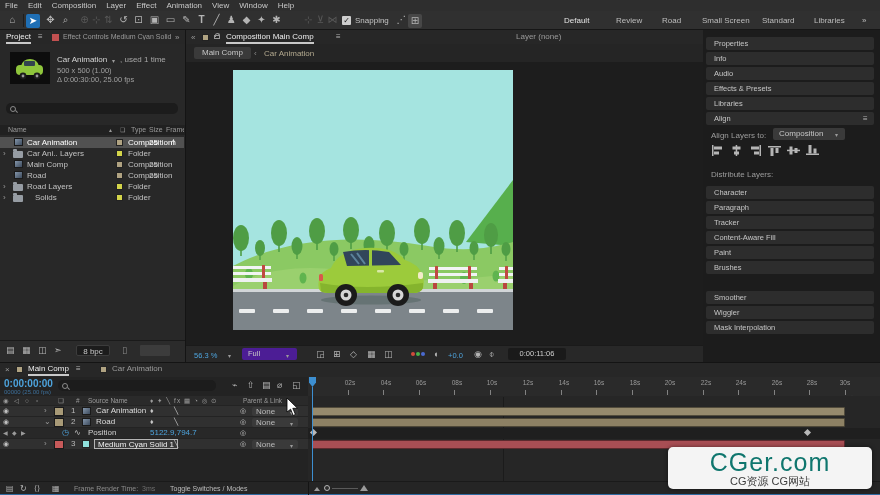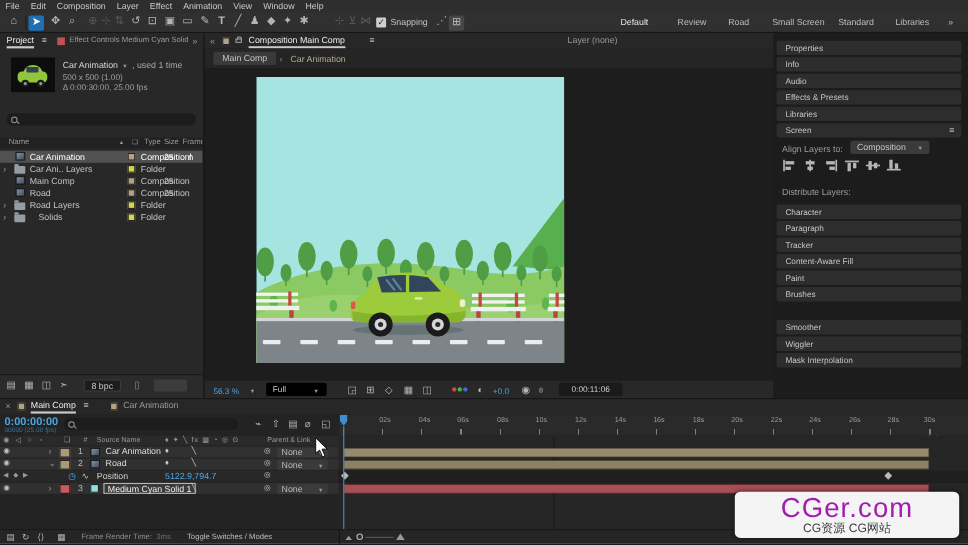--- a/index.html
+++ b/index.html
@@ -309,21 +309,21 @@
             <circle cx="79" cy="57" r="2.3" fill="#2a2a2a"></circle>
           <rect x="99" y="34" width="5" height="7" rx="2" fill="#f2ecc9"></rect>
           <rect x="0" y="36" width="4" height="7" rx="1.5" fill="#d8584a"></rect>
         </g>
       </svg>
     </div>
 
     <div class="a" style="left:0;top:315px;width:518px;height:17px;background:#282828;border-top:1px solid #1a1a1a;font-size:7.5px">
       <span class="a blue" style="left:8px;top:5px">56.3 %</span>
       <span class="a caret" style="left:42px;top:6px">▾</span>
-      <span class="a" style="left:56px;top:2px;width:55px;height:12px;background:#000000;border-radius:2px;line-height:12px;padding-left:6px">Full</span>
+      <span class="a" style="left:56px;top:2px;width:55px;height:12px;background:#4c1d95;border-radius:2px;line-height:12px;padding-left:6px">Full</span>
       <span class="a caret" style="left:100px;top:6px">▾</span>
       <span class="a ic" style="left:130px;top:4px;font-size:9px">◲</span>
       <span class="a ic" style="left:147px;top:4px;font-size:9px">⊞</span>
       <span class="a ic" style="left:164px;top:4px;font-size:9px">◇</span>
       <span class="a ic" style="left:181px;top:4px;font-size:9px">▦</span>
       <span class="a ic" style="left:198px;top:4px;font-size:9px">◫</span>
       <span class="a" style="left:225px;top:6px;width:4px;height:4px;border-radius:50%;background:#d04a3c"></span>
       <span class="a" style="left:230px;top:6px;width:4px;height:4px;border-radius:50%;background:#48b24a"></span>
       <span class="a" style="left:235px;top:6px;width:4px;height:4px;border-radius:50%;background:#4a6ad0"></span>
       <span class="a ic" style="left:248px;top:4px;font-size:9px">◐</span>
@@ -333,21 +333,21 @@
       <span class="a" style="left:322px;top:2px;width:58px;height:12px;background:#1a1a1a;border-radius:2px;text-align:center;line-height:12px;color:#cfcfcf">0:00:11:06</span>
     </div>
   </div>
 
   <div class="a" style="left:703px;top:30px;width:177px;height:332px;background:#1c1c1c">
     <div class="a sec" style="left:3px;top:7px">Properties</div>
     <div class="a sec" style="left:3px;top:22px">Info</div>
     <div class="a sec" style="left:3px;top:37px">Audio</div>
     <div class="a sec" style="left:3px;top:52px">Effects &amp; Presets</div>
     <div class="a sec" style="left:3px;top:67px">Libraries</div>
-    <div class="a sec" style="left:3px;top:82px">Screen</div>
+    <div class="a sec" style="left:3px;top:82px">Align</div>
     <span class="a ic" style="left:160px;top:85px;font-size:8px">≡</span>
     <span class="a" style="left:8px;top:101px;color:#9e9e9e">Align Layers to:</span>
     <span class="a chip" style="left:70px;top:98px;width:72px;height:12px;line-height:12px;padding-left:6px">Composition</span>
     <span class="a caret" style="left:132px;top:101px">▾</span>
 
     <svg class="a" style="left:8px;top:115px" width="13" height="11">
         <rect x="1" y="0" width="1.5" height="11" fill="#b5b5b5"></rect>
         <rect x="3" y="1.5" width="8" height="3" fill="#b5b5b5"></rect>
         <rect x="3" y="6.5" width="5" height="3" fill="#b5b5b5"></rect>
       </svg>
@@ -521,21 +521,21 @@
     <span class="a" style="left:142px;top:3px;color:#6e6e6e;font-size:7px">3ms</span>
     <span class="a" style="left:170px;top:3px;color:#bdbdbd;font-size:7px">Toggle Switches / Modes</span>
     <div class="a vline" style="left:308px;top:0;height:13px"></div>
     <span class="a" style="left:314px;top:5px;width:0;height:0;border-left:3px solid transparent;border-right:3px solid transparent;border-bottom:4px solid #9a9a9a"></span>
     <span class="a" style="left:324px;top:3px;width:6px;height:6px;border:1px solid #b5b5b5;border-radius:50%;background:#2c2c2c"></span>
     <div class="a" style="left:332px;top:6px;width:26px;height:1px;background:#5a5a5a"></div>
     <span class="a" style="left:360px;top:3px;width:0;height:0;border-left:4px solid transparent;border-right:4px solid transparent;border-bottom:6px solid #9a9a9a"></span>
   </div>
 
   <div class="a" style="left:668px;top:447px;width:204px;height:42px;background:#f4f4f4;border-radius:5px;box-shadow:0 0 4px rgba(0,0,0,.5);text-align:center">
-    <div style="font-size:25px;color:#a21caf;letter-spacing:1px;line-height:26px;margin-top:2px">CGer.com</div>
+    <div style="font-size:25px;color:#0f766e;letter-spacing:1px;line-height:26px;margin-top:2px">CGer.com</div>
     <div style="font-size:11px;color:#3c3c3c;line-height:12px">CG资源 CG网站</div>
   </div>
 
   <svg class="a" style="left:286px;top:398px" width="13" height="19">
     <polygon points="1,0 1,14 4.6,11.2 7.2,17.5 9.4,16.4 6.8,10.3 11.5,10.3" fill="#fff" stroke="#000" stroke-width="0.8"></polygon>
   </svg>
 
 </div>
 
 </body></html>

